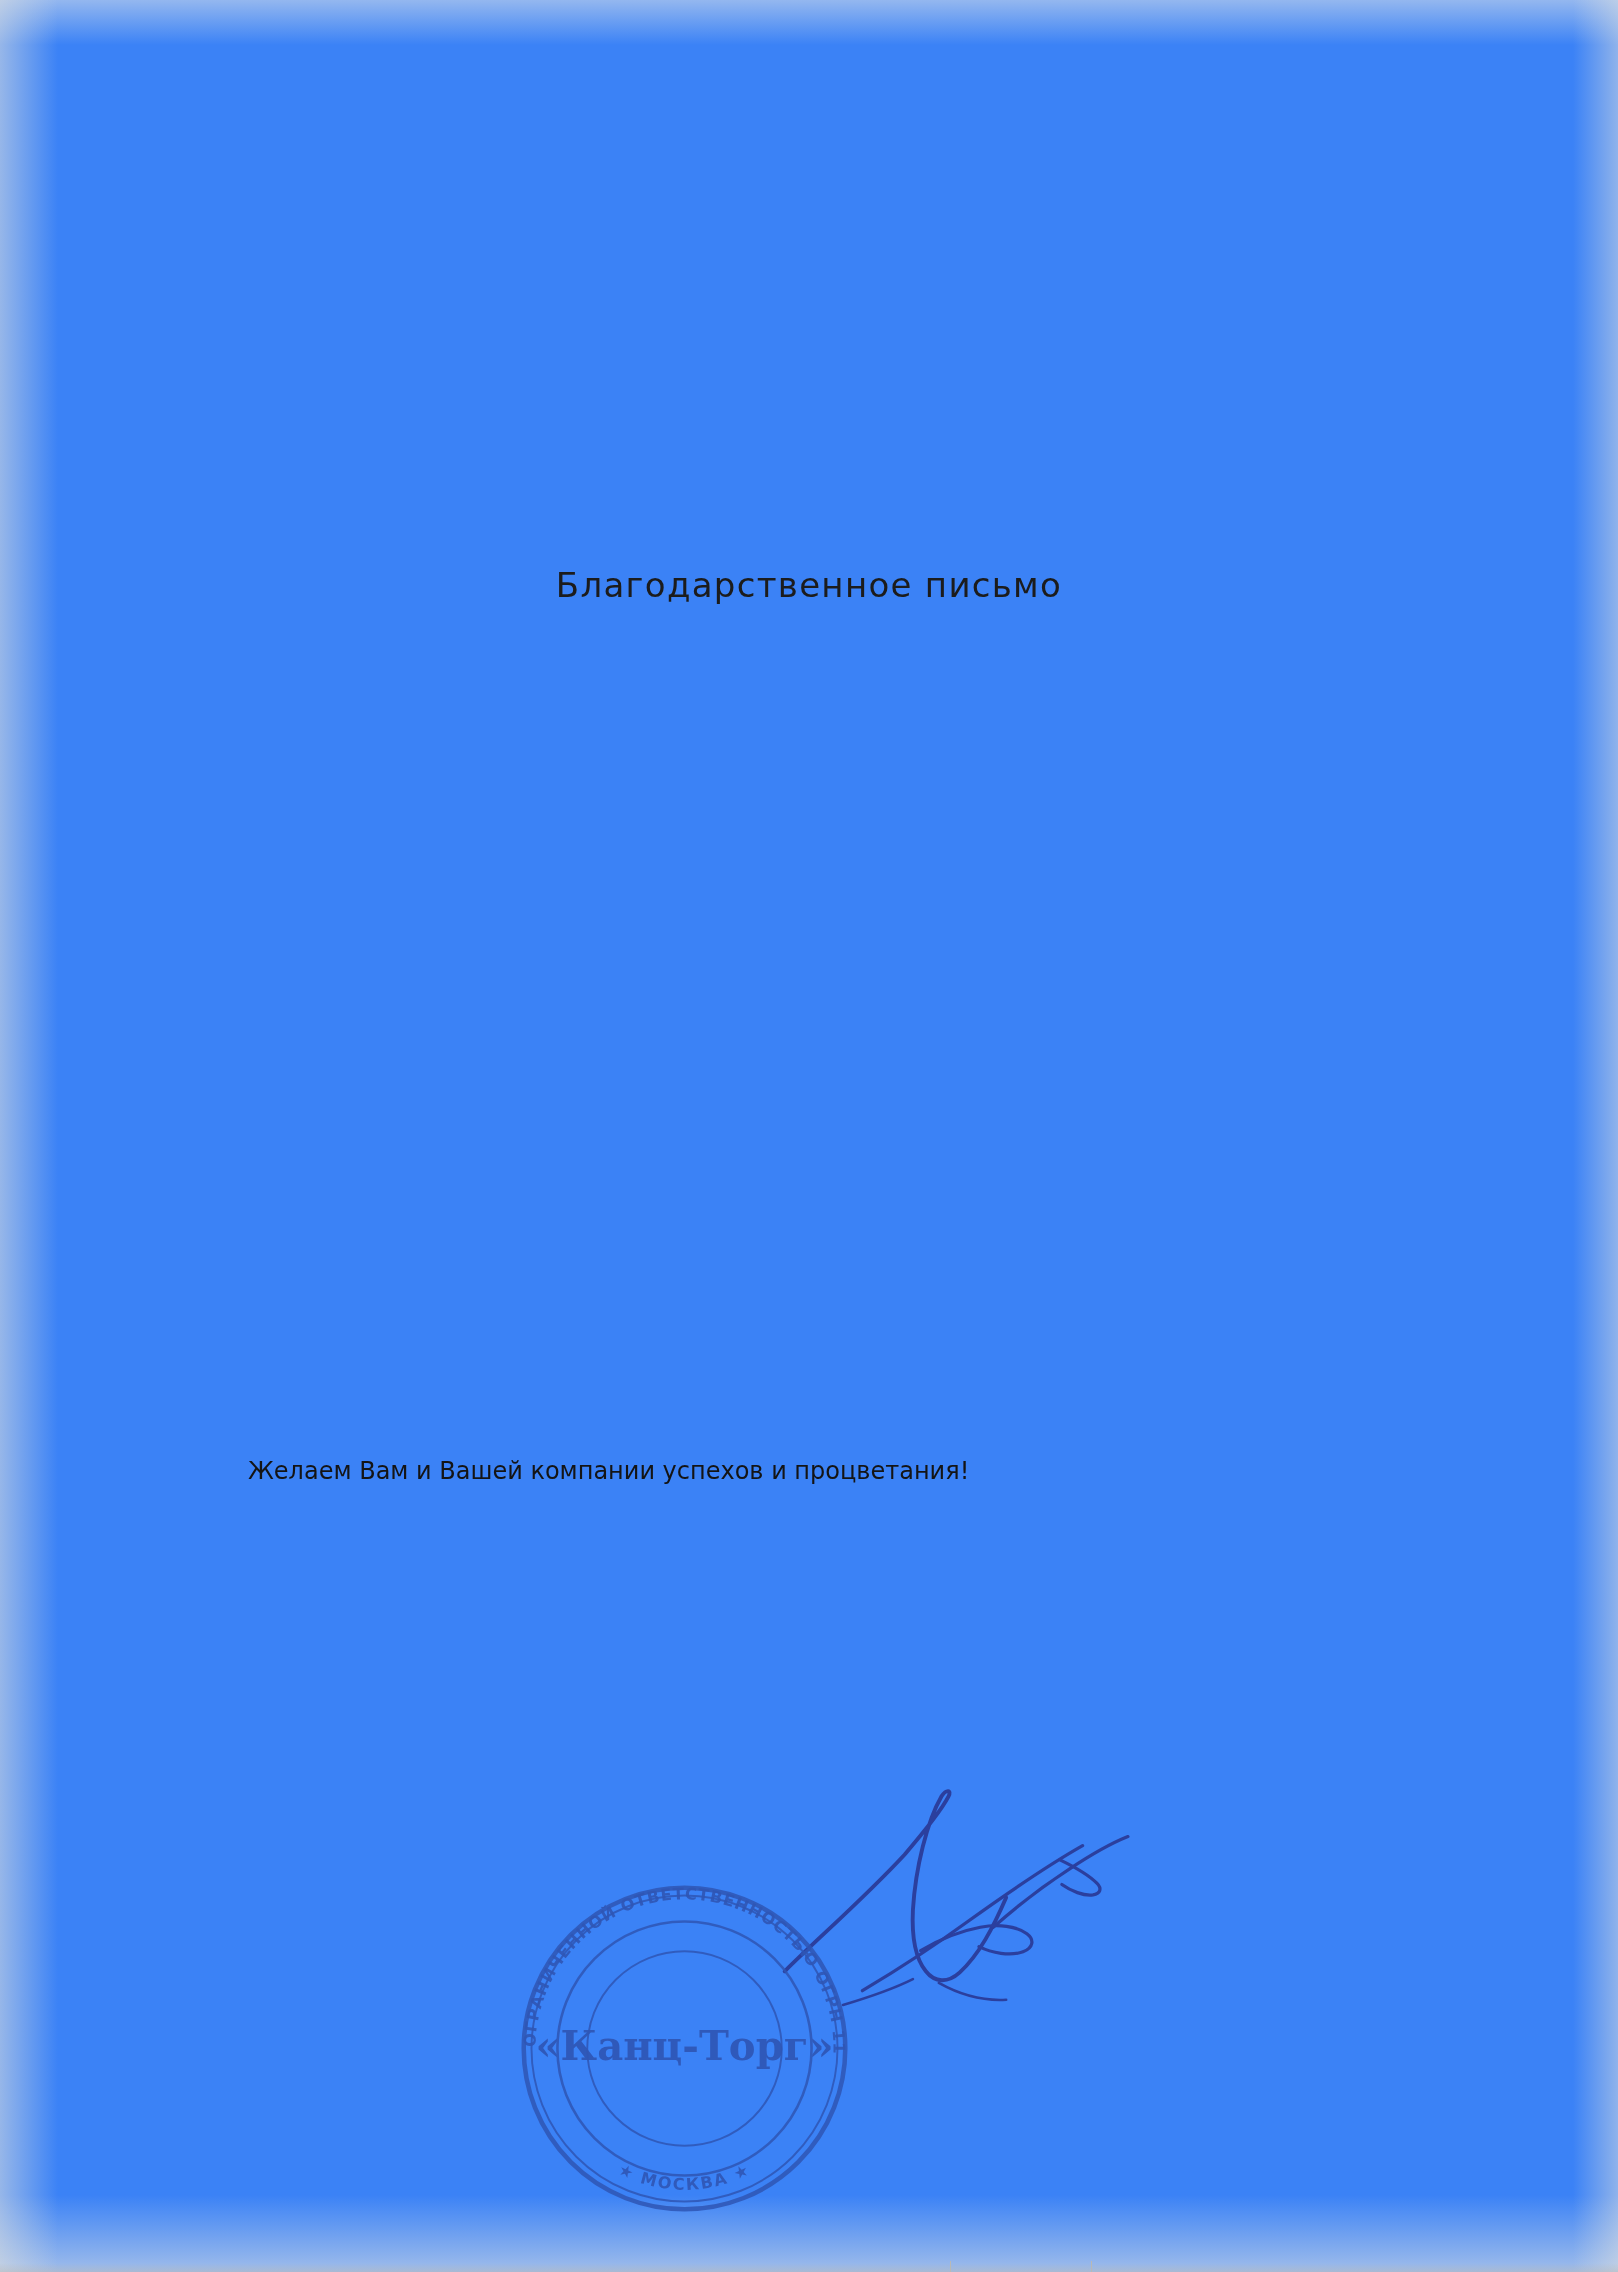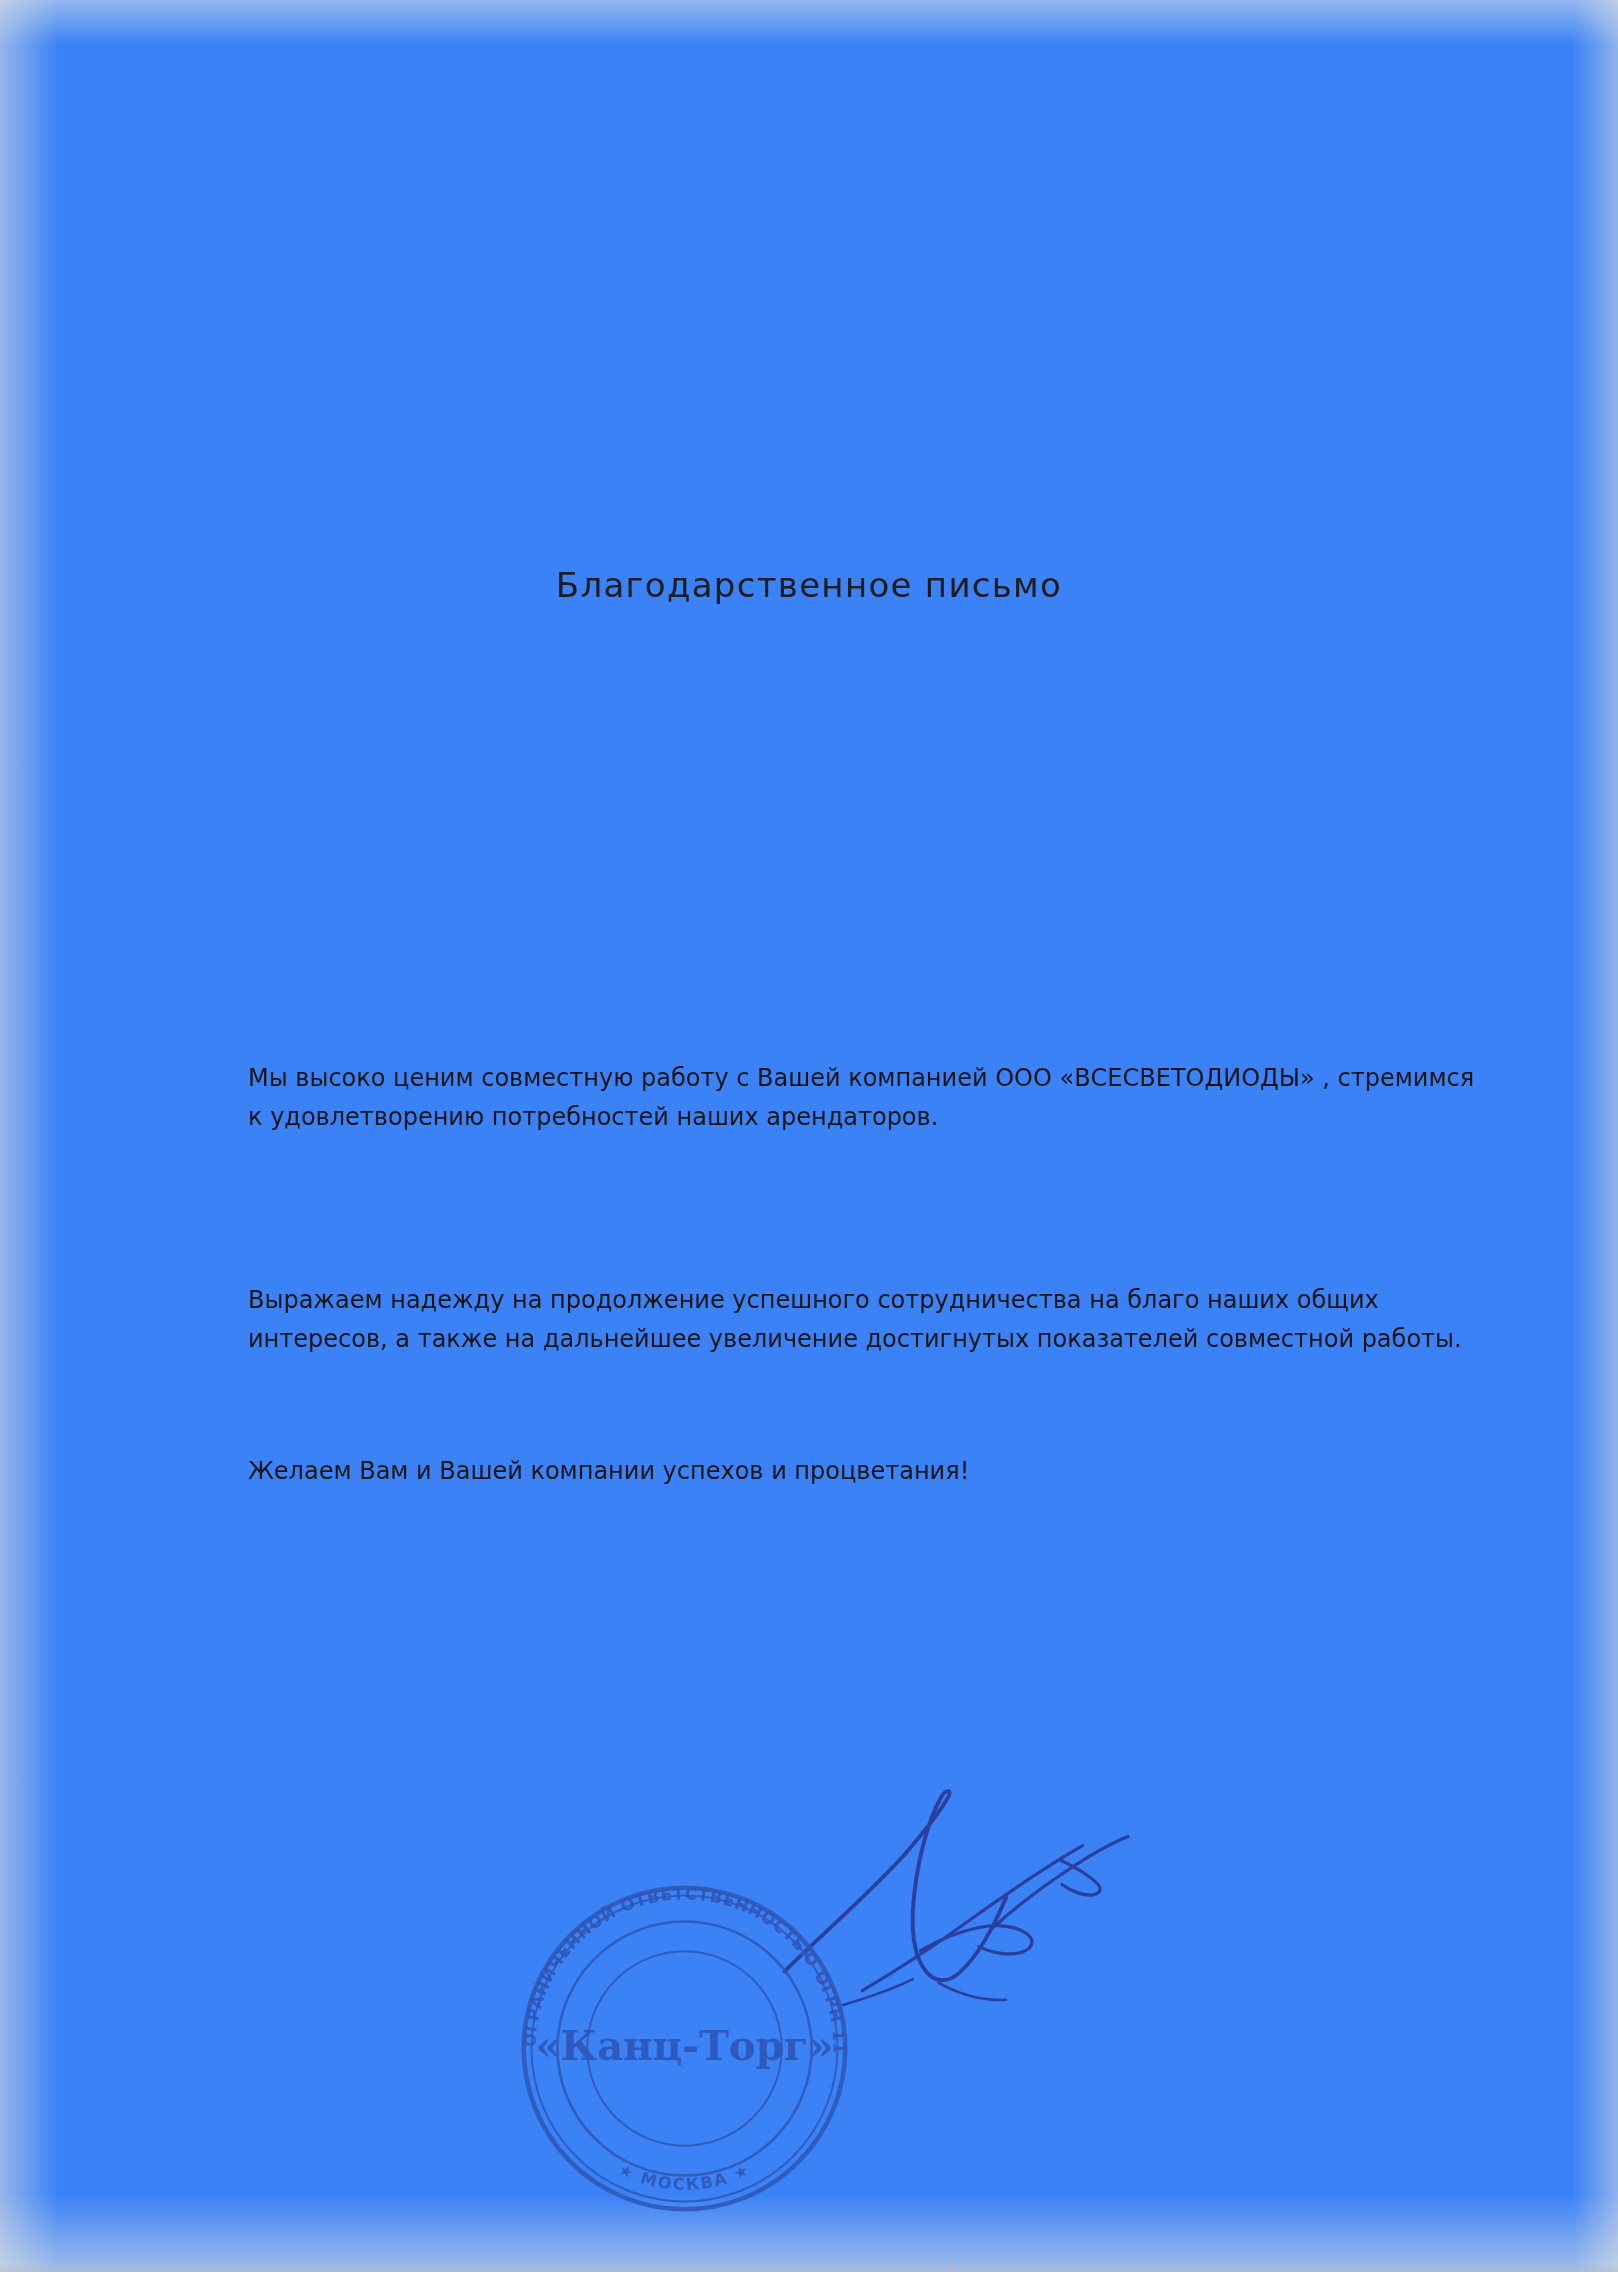--- a/index.html
+++ b/index.html
@@ -108,24 +108,22 @@
 </style>
 </head>
 <body>
 
 <div class="page">
 
   <div class="scan-tint"></div>
 
   <div class="doc-title">Благодарственное  письмо</div>
 
-  <div class="body-text para-1">Мы высоко ценим совместную работу с Вашей компанией   ООО  «ВСЕСВЕТОДИОДЫ»      ,  стремимся к удовлетворению потребностей    наших  арендаторов.</div>
 
 
-  <div class="body-text para-3">Выражаем надежду на продолжение успешного сотрудничества на благо наших общих интересов, а также на дальнейшее увеличение достигнутых показателей совместной работы.</div>
 
   <div class="body-text para-4">Желаем Вам и Вашей компании успехов и процветания!</div>
 
 
   <svg class="signature" viewBox="0 0 640 420">
     <g fill="none" stroke="#2b3f9e" stroke-linecap="round" stroke-linejoin="round">
       <path d="M30 300 C80 250, 150 190, 215 120 C245 85, 270 55, 283 30 C288 20, 280 18, 272 30 C250 68, 232 140, 228 205 C226 245, 232 280, 248 300 C262 318, 282 318, 300 302 C330 275, 352 232, 372 186" stroke-width="6"></path>
       <path d="M150 330 C200 300, 255 265, 310 225 C370 182, 430 140, 490 106" stroke-width="5"></path>
       <path d="M352 232 C388 200, 430 168, 470 142 C500 122, 530 104, 560 92" stroke-width="5"></path>
       <path d="M240 268 C270 250, 300 238, 332 232 C360 227, 388 230, 404 242 C416 251, 414 264, 398 270 C378 277, 350 272, 330 262" stroke-width="5"></path>

